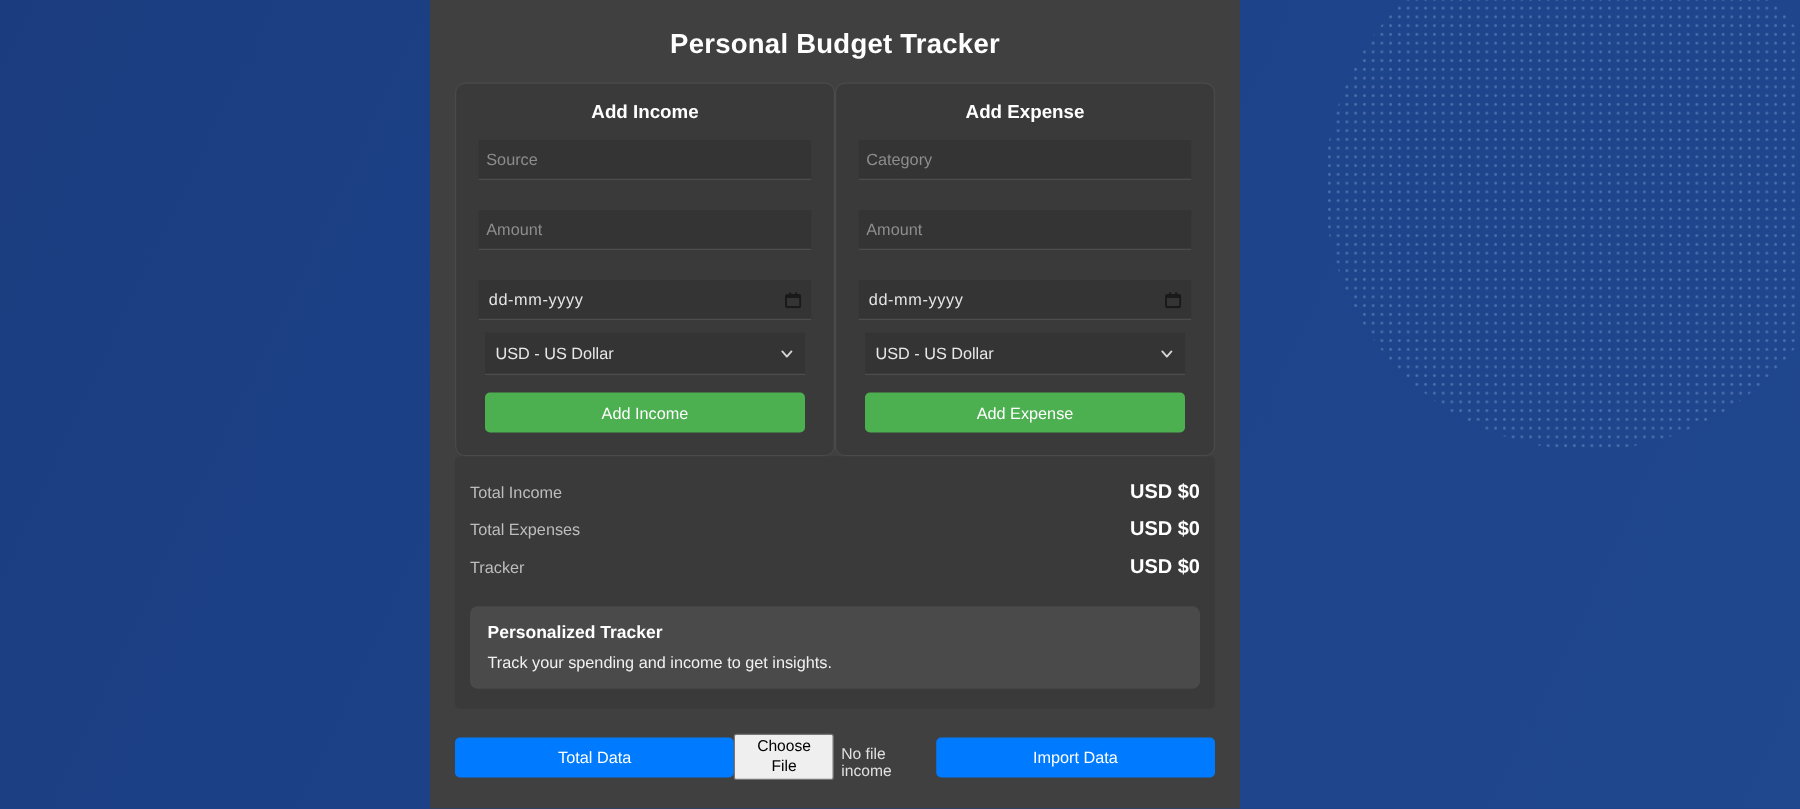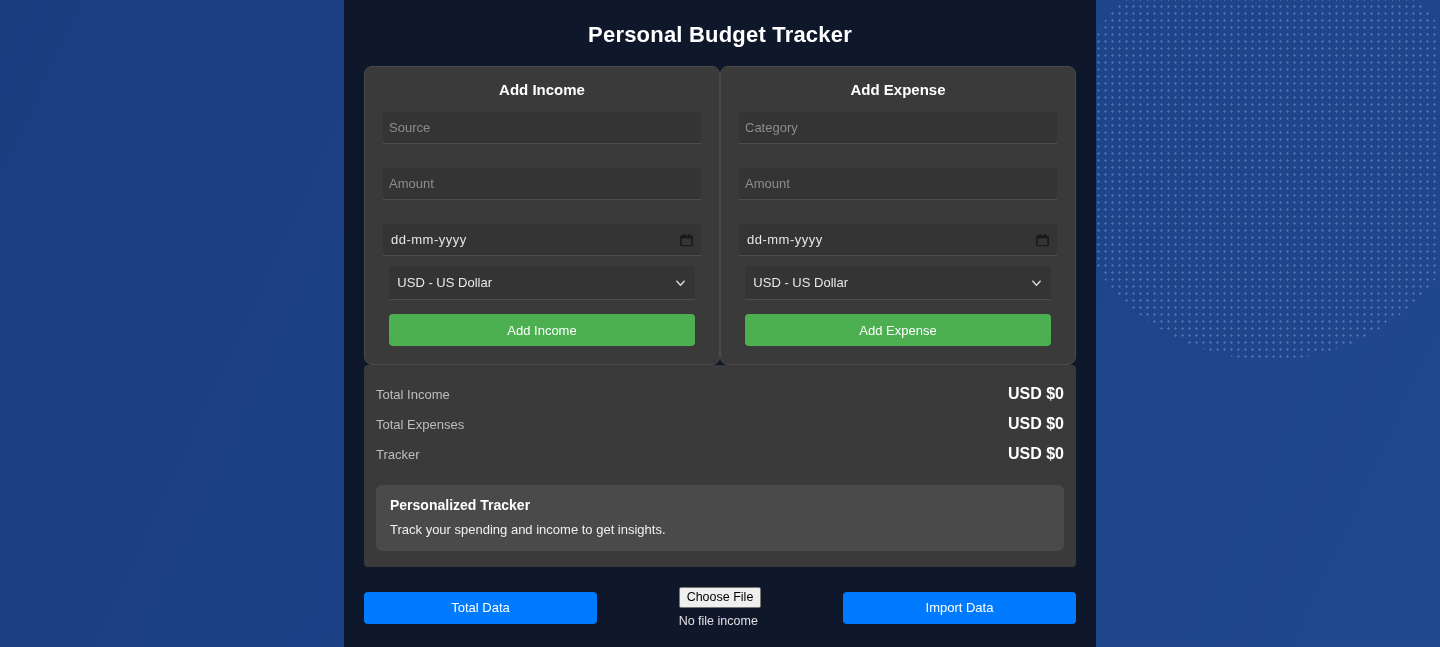--- a/index.html
+++ b/index.html
@@ -25,22 +25,22 @@
   }
   #bg-shade {
     position: absolute; inset: 0;
     background: linear-gradient(115deg, #1b3d80 0%, #1d4289 45%, #20488f 100%);
     z-index: -1;
   }
 
   #app {
     position: absolute;
     left: 344px; top: 0;
-    width: 752px; height: 647px;
-    background: #0f172a;
+    width: 648px; height: 647px;
+    background: #404040;
     padding: 14px 20px 0 20px;
     overflow: hidden;
     z-index: 2;
   }
 
   #page-title {
     text-align: center;
     color: #ffffff;
     font-size: 22px;
     font-weight: bold;
@@ -191,23 +191,22 @@
     height: 32px;
     border: none;
     border-radius: 4px;
     color: #ffffff;
     font-size: 13px;
     font-family: "Liberation Sans", sans-serif;
     cursor: pointer;
   }
   #file-input-group {
     display: flex;
-    align-items: flex-start;
+    align-items: flex-end;
     gap: 6px;
-    flex-direction: column;
   }
   #choose-file-btn {
     background: #efefef;
     border: 1px solid #767676;
     border-radius: 2px;
     color: #000000;
     font-size: 12.5px;
     font-family: "Liberation Sans", sans-serif;
     padding: 1px 7px 2px 7px;
     cursor: pointer;

